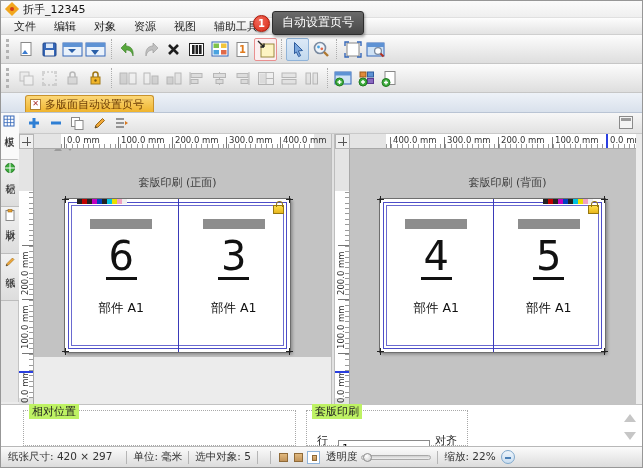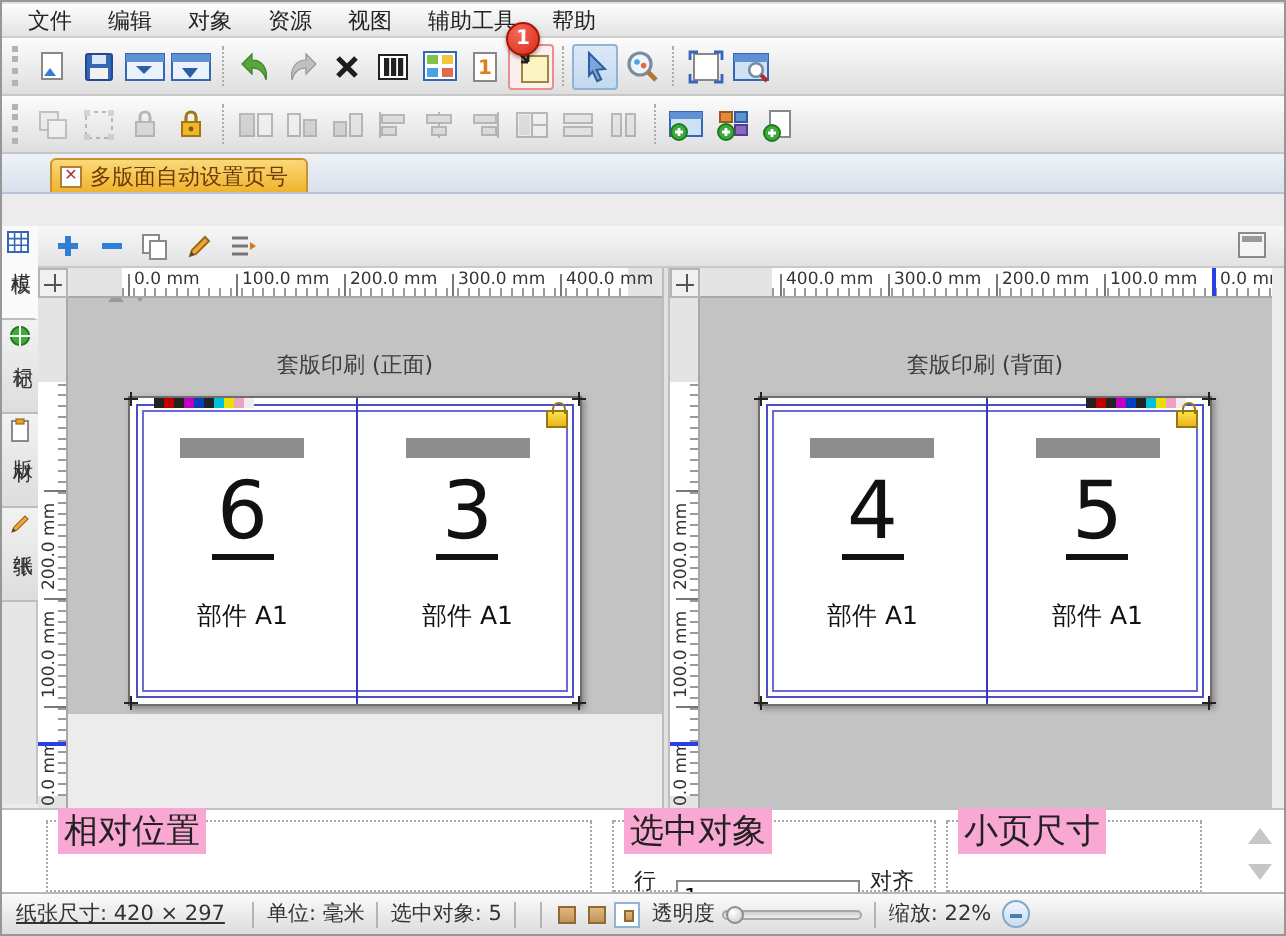--- a/index.html
+++ b/index.html
@@ -91,21 +91,21 @@
   .pnum span { display:inline-block; font-size:40px; line-height:1.05; color:#111; border-bottom:3px solid #111; padding:0 3px; }
   .plabel { position:absolute; top:101px; left:0; right:0; text-align:center; font-size:12.5px; color:#111; }
 
   
   .bottom { position:absolute; left:0; right:0; top:403px; height:44px; background:#ffffff; border-top:1px solid #c2c2c2; }
   .collapse-arrows { position:absolute; left:20px; top:-7px; display:flex; gap:4px; }
   .collapse-arrows i { width:0; height:0; border:4px solid transparent; }
   .collapse-arrows .up { border-bottom:5px solid #9a9a9a; }
   .collapse-arrows .dn { border-top:5px solid #9a9a9a; margin-top:4px; }
   .gbox { position:absolute; top:5px; height:36px; border:1px dotted #a8a8a8; }
-  .gbox > .glab { position:absolute; top:-7px; left:5px; background:#f9a8d4; padding:0 3px; font-size:17px; color:#222; }
+  .gbox > .glab { position:absolute; top:-7px; left:5px; background:#bef264; padding:0 3px; font-size:11px; color:#222; }
   .gline { position:absolute; left:10px; top:22px; display:flex; align-items:center; gap:5px; font-size:11px; }
   .ginput { width:92px; height:16px; border:1px solid #8a8a8a; background:#fff; font-size:11px; padding:0 3px; font-family:inherit; }
   .scrollbtns { position:absolute; right:4px; top:3px; bottom:2px; width:17px; display:flex; flex-direction:column; justify-content:space-between; align-items:center; }
   .scrollbtns i { width:0; height:0; border:6px solid transparent; }
   .scrollbtns .up { border-bottom:8px solid #c6c6c6; }
   .scrollbtns .dn { border-top:8px solid #c6c6c6; }
 
   
   .statusbar { position:absolute; left:0; right:0; bottom:0; height:21px; background:linear-gradient(#fbfbfb,#dcdcdc); border-top:1px solid #b8b8b8; display:flex; align-items:center; font-size:10.5px; color:#333; padding:0 4px; }
   .ssep { width:1px; height:13px; background:#b5b5b5; margin:0 6px; flex:none; }
@@ -117,33 +117,38 @@
   .slider { height:5px; border-radius:3px; background:linear-gradient(#cfcfcf,#efefef); border:1px solid #a8a8a8; position:relative; flex:none; }
   .thumb { position:absolute; top:-3px; width:9px; height:9px; border-radius:50%; background:radial-gradient(circle at 35% 30%,#ffffff,#c9c9c9); border:1px solid #8d8d8d; }
   .zbtn { width:14px; height:14px; border-radius:50%; background:linear-gradient(#eef5fb,#c9ddf0); border:1px solid #7fa8cc; position:relative; flex:none; }
   .zbtn::before { content:""; position:absolute; left:3px; right:3px; top:6px; height:2px; background:#4a7fb5; }
 </style>
 </head>
 <body>
 
 <div class="window">
 
+  <div class="titlebar">
+    <span class="app-icon"></span>
+    <span>折手_12345</span>
+  </div>
 
   <div class="menubar">
     <span class="menu-item">文件</span>
     <span class="menu-item">编辑</span>
     <span class="menu-item">对象</span>
     <span class="menu-item">资源</span>
     <span class="menu-item">视图</span>
     <span class="menu-item">辅助工具</span>
     <span class="menu-item">帮助</span>
   </div>
 
   <div class="tip-wrap">
     <span class="tip-badge">1</span>
+    <span class="tip-box">自动设置页号</span>
   </div>
 
   <div class="toolbar">
     <span class="grip"></span>
     <span class="tbtn">
         <svg width="17" height="17" viewBox="0 0 17 17">
           <rect x="3" y="1.5" width="10" height="13" fill="#fff" stroke="#888"></rect>
           <path d="M4 13 L10 13 L7 9 Z" fill="#3a7bd0"></path>
         </svg>
       </span>
@@ -514,21 +519,21 @@
     <span class="vzone" style="top:42px; height:207px;"></span>
     <span class="vtick" style="top:96px;"></span>
       <span class="vlab" style="top:98px;">200.0 mm</span>
     <span class="vtick" style="top:150px;"></span>
       <span class="vlab" style="top:152px;">100.0 mm</span>
     <span class="vtick" style="top:204px;"></span>
       <span class="vlab" style="top:206px;">0.0 mm</span>
     <span class="bluemark-v" style="top:222px;"></span>
   </div>
   <div class="canvas" style="left:349px; top:148px; width:286px; height:255px;">
-    <div class="sheet-title" style="left:29px; top:26px;">套版印刷 (背面)</div>
+    <div class="sheet-title" style="left:44px; top:26px;">套版印刷 (背面)</div>
     <div class="sheet" style="left:29px; top:49px;">
       <div class="blue1"></div>
       <div class="blue2"></div>
       <div class="cline"></div>
       <div class="colorbar" style="right:12px;">
         <span style="background:#222"></span>
           <span style="background:#c00000"></span>
           <span style="background:#222"></span>
           <span style="background:#c000c0"></span>
           <span style="background:#0040c0"></span>
@@ -555,38 +560,35 @@
       </div>
     </div>
   </div>
 
   <div class="bottom">
     <div class="gbox" style="left:22px; width:273px;">
       <span class="glab">相对位置</span>
     </div>
 
     <div class="gbox" style="left:305px; width:162px;">
-      <span class="glab">选中对象</span>
+      <span class="glab">套版印刷</span>
       <div class="gline">
         <span>行数</span>
         <input class="ginput" value="1" style="">
         <span>对齐方式</span>
       </div>
     </div>
-    <div class="gbox" style="left:472px; width:128px;">
-      <span class="glab">小页尺寸</span>
-    </div>
     <div class="scrollbtns">
         <i class="up"></i>
         <i class="dn"></i>
       </div>
   </div>
 
   <div class="statusbar">
-    <span class="sseg" style="padding-left:3px;text-decoration:underline;">纸张尺寸: 420 × 297</span>
+    <span class="sseg" style="padding-left:3px;">纸张尺寸: 420 × 297</span>
     <span class="ssep" style="margin-left:14px;"></span>
     <span class="sseg">单位: 毫米</span>
     <span class="ssep"></span>
     <span class="sseg">选中对象: 5</span>
     <span class="ssep"></span>
     <span class="ssep"></span>
     <span class="layer-ic"></span>
     <span class="layer-ic"></span>
     <span class="layer-ic pg3"></span>
     <span class="sseg" style="margin:0 4px;">透明度</span>

